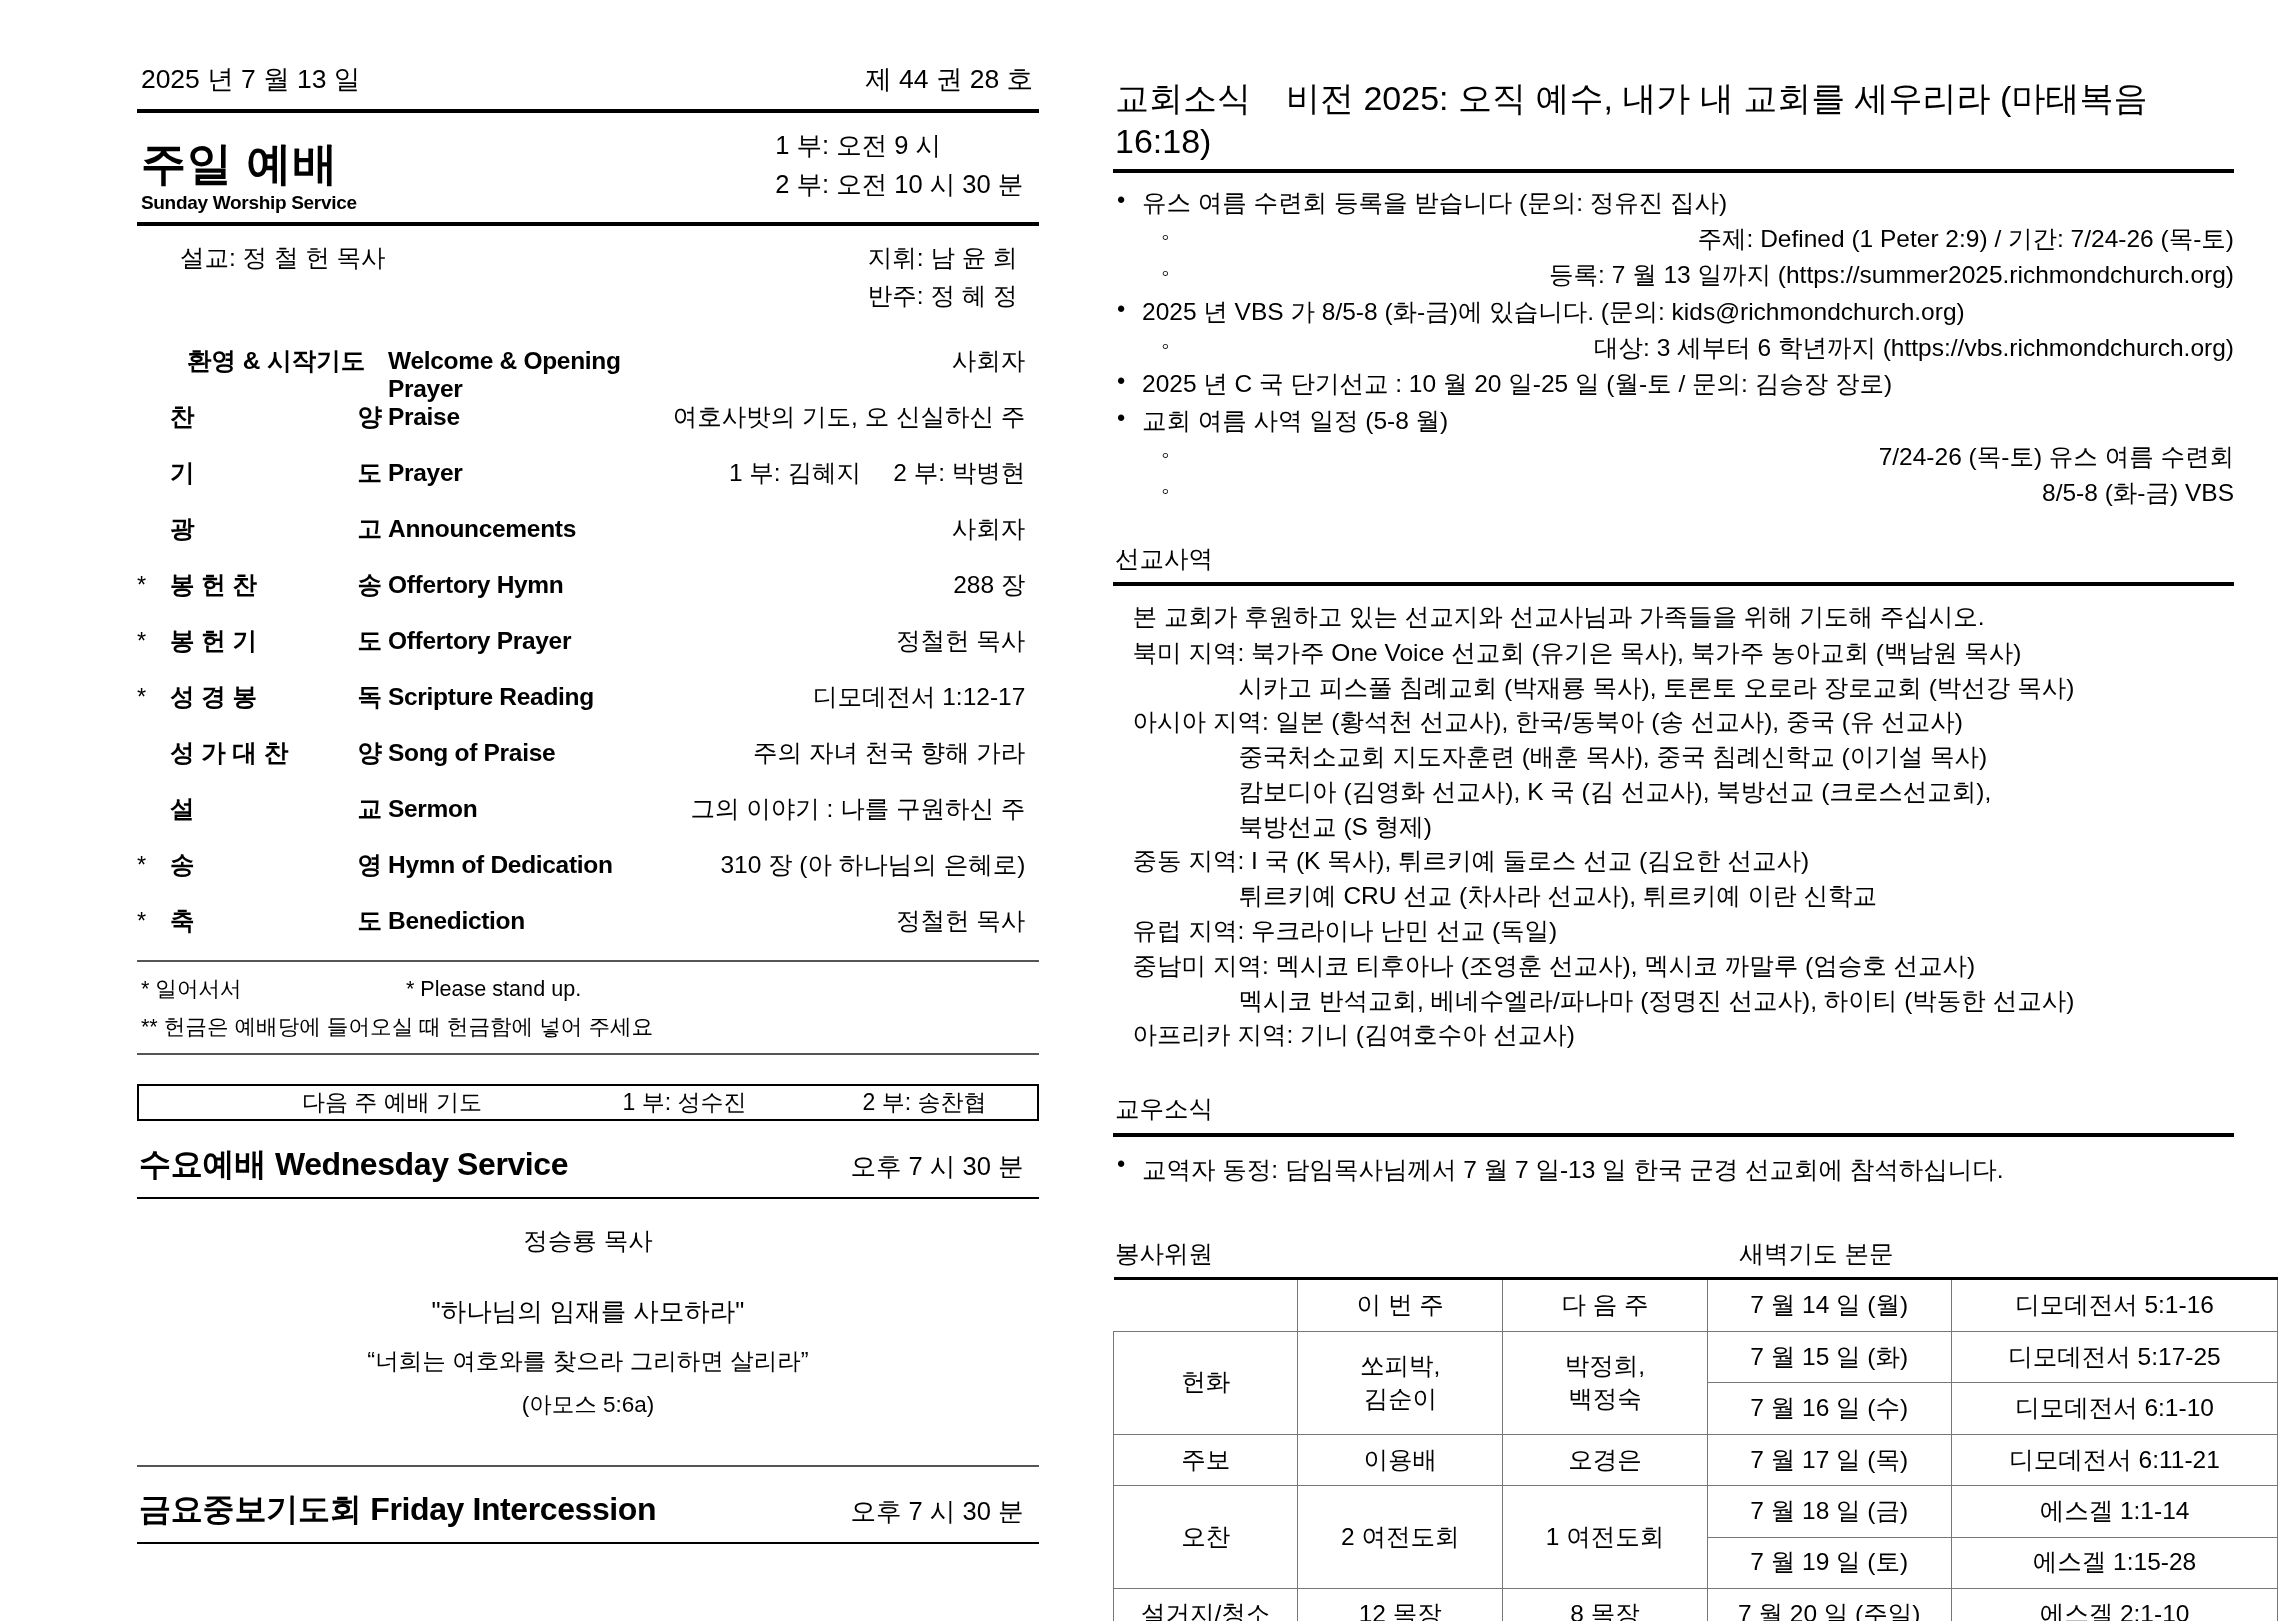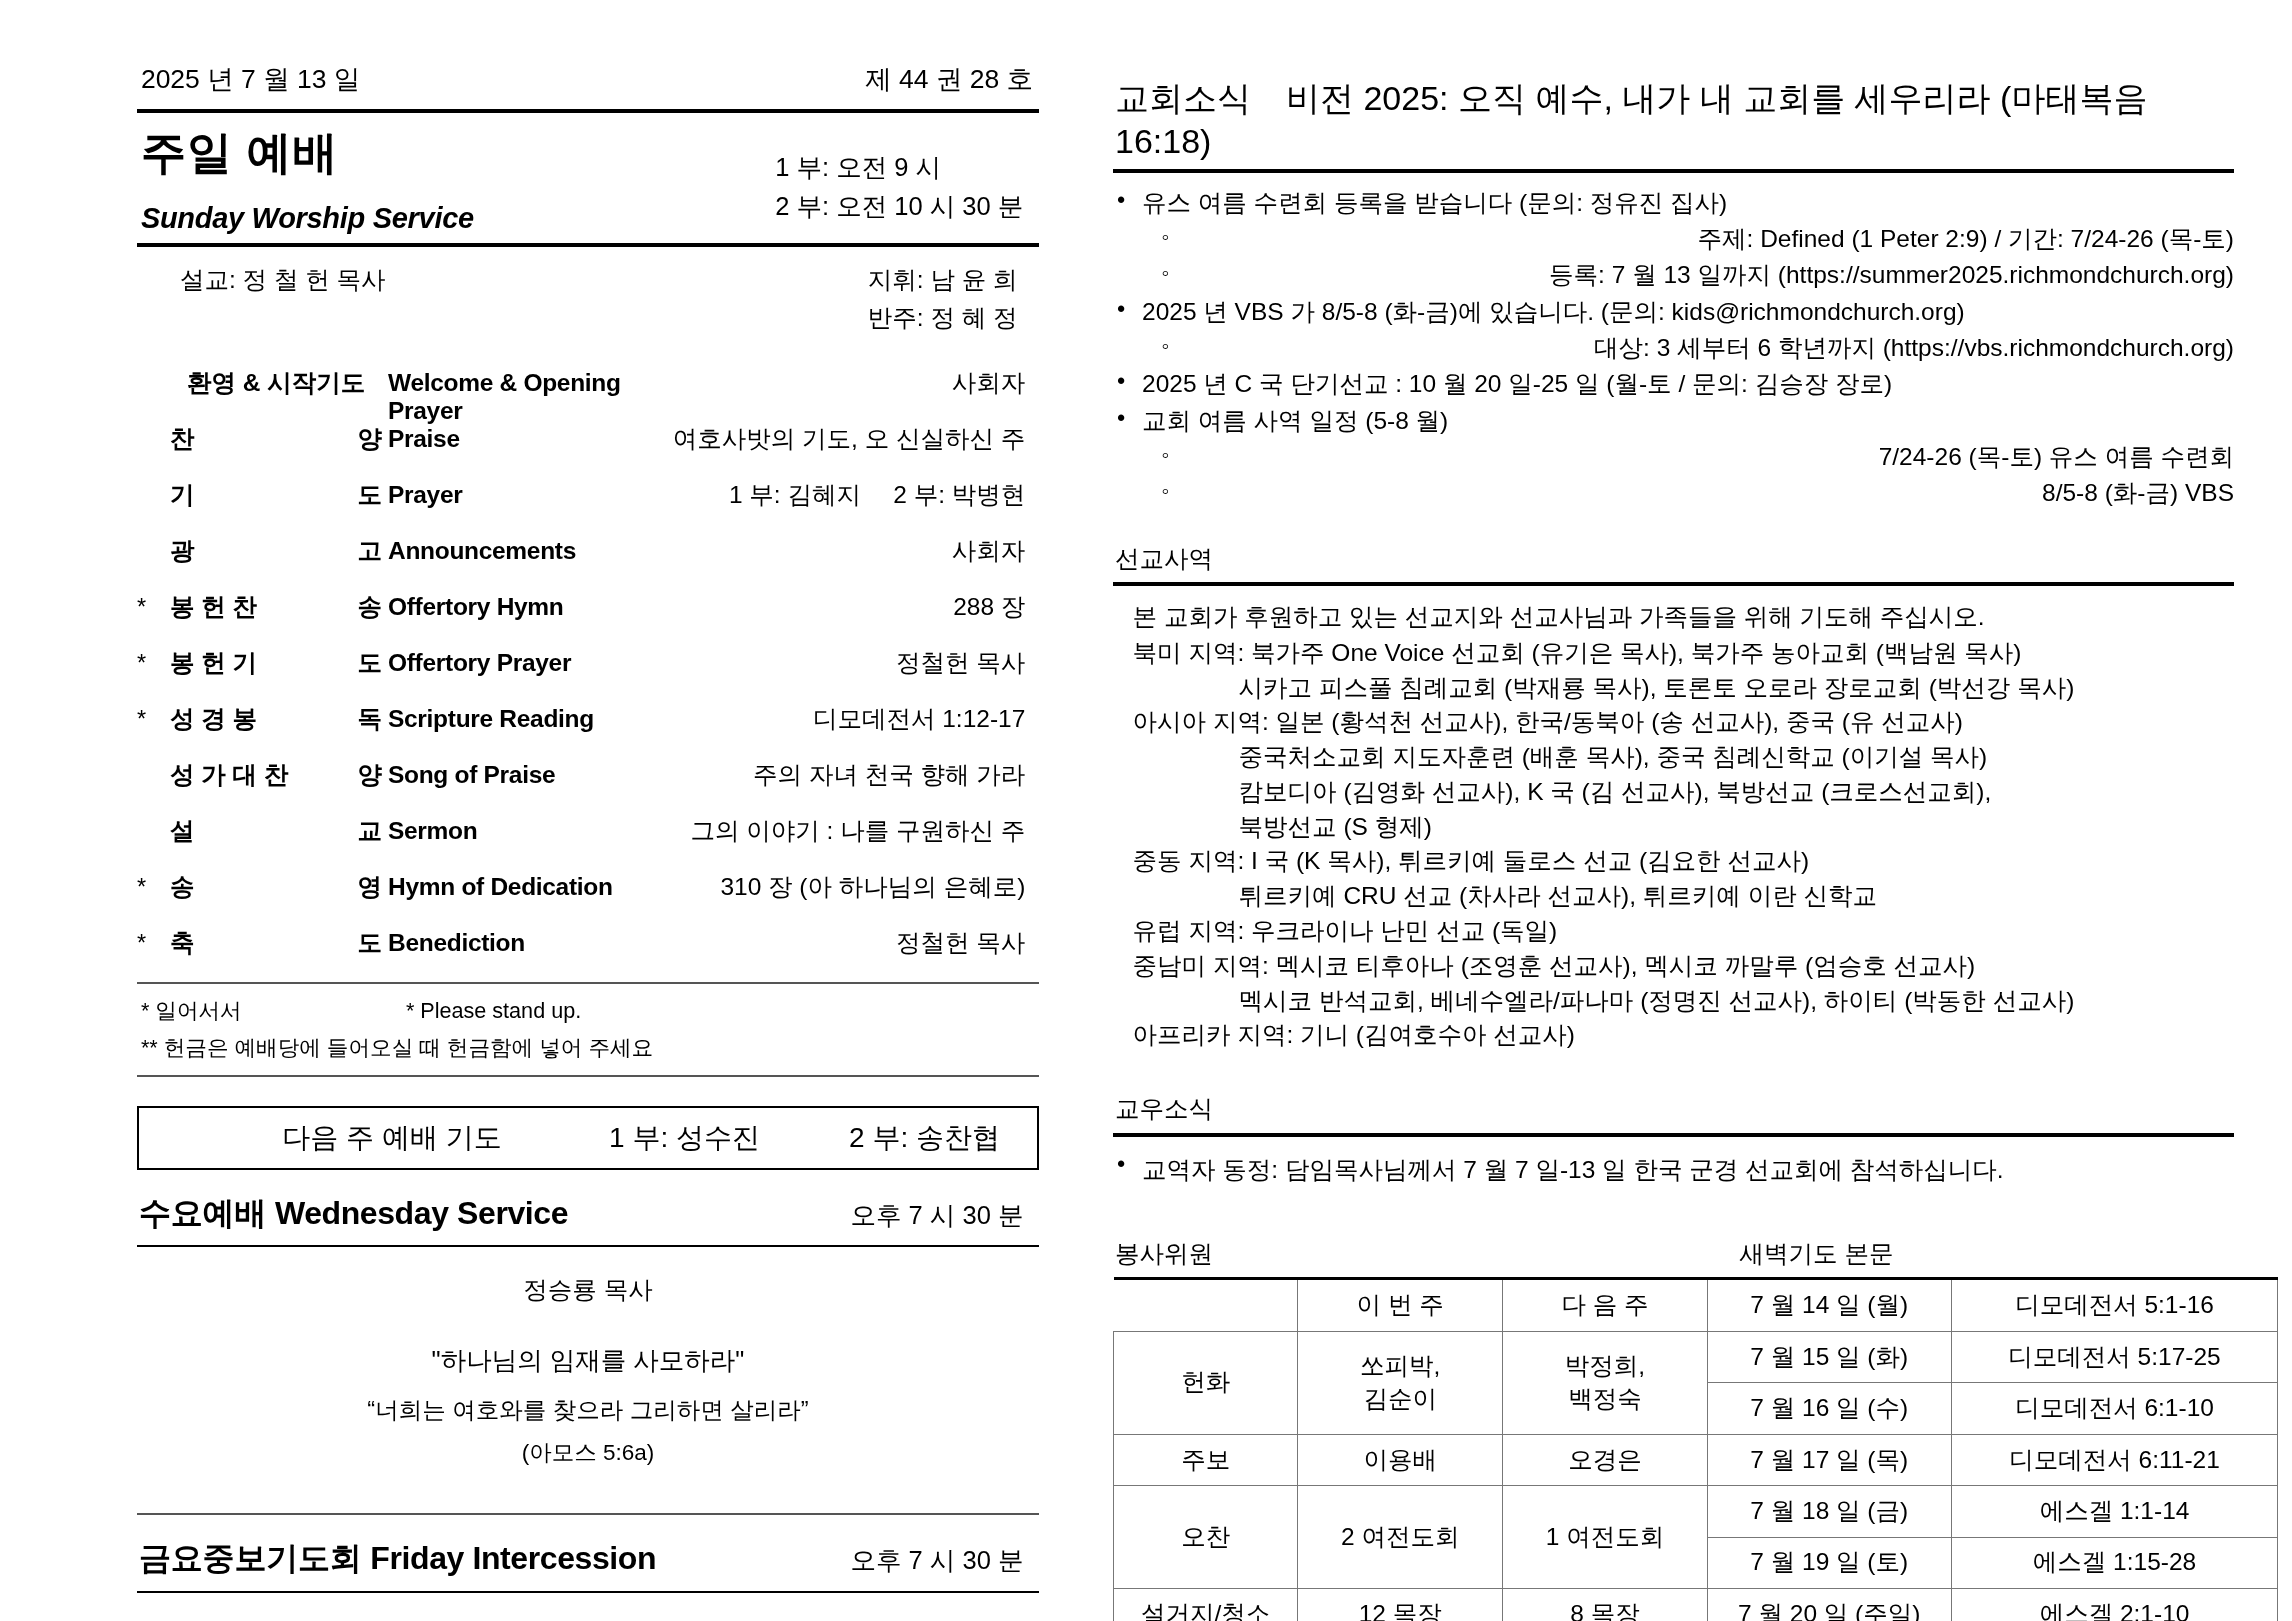--- a/index.html
+++ b/index.html
@@ -54,25 +54,24 @@
     align-items: flex-end;
     padding: 13.7px 5.9px 7.8px 3.9px;
   }
   .masthead-left .ko-title {
     font-size: 45px;
     font-weight: bold;
     letter-spacing: 1px;
     line-height: 1.22;
   }
   .masthead-left .en-title {
-    font-size: 29px;
+    font-size: 19px;
     font-weight: bold;
     letter-spacing: -0.3px;
-    margin-top: 21px;
-    font-style: italic;
+    margin-top: 0;
   }
   .masthead-right {
     text-align: left;
     font-size: 25.5px;
     line-height: 1.52;
     padding-bottom: 9.8px;
     padding-right: 9.8px;
   }
 
   
@@ -132,22 +131,22 @@
   }
   .notes .n1 { display: flex; }
   .notes .n1 .a { width: 265px; flex: 0 0 265px; }
 
   
   .nextbox {
     border: 2px solid #000;
     margin-top: 29px;
     display: flex;
     align-items: center;
-    font-size: 28px;
-    height: 64px;
+    font-size: 23px;
+    height: 37px;
     box-sizing: border-box;
   }
   .nextbox .nb-title { flex: 1 1 auto; text-align: center; padding-left: 88px; }
   .nextbox .nb-a { flex: 0 0 255px; text-align: center; }
   .nextbox .nb-b { flex: 0 0 225px; text-align: center; }
 
   
   .svc-head {
     display: flex;
     justify-content: space-between;

